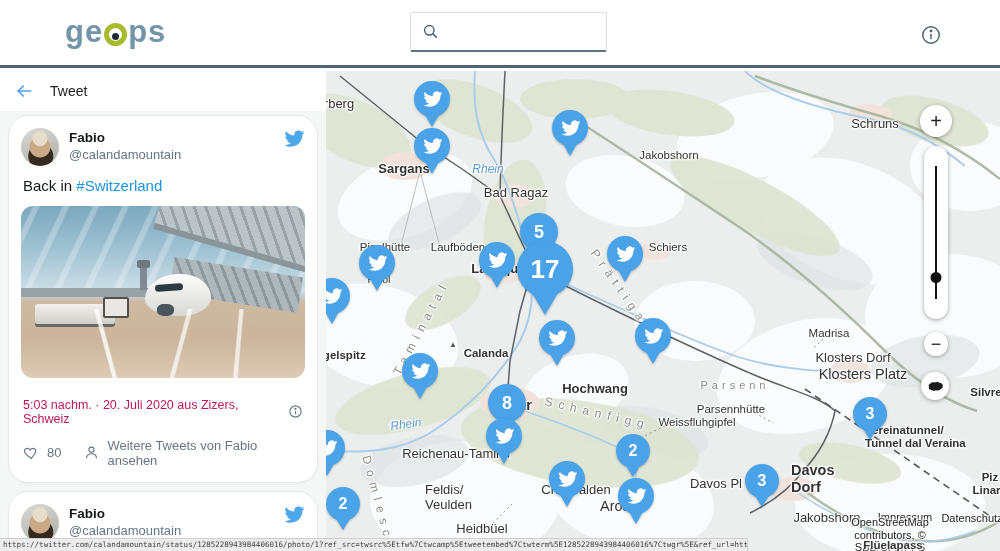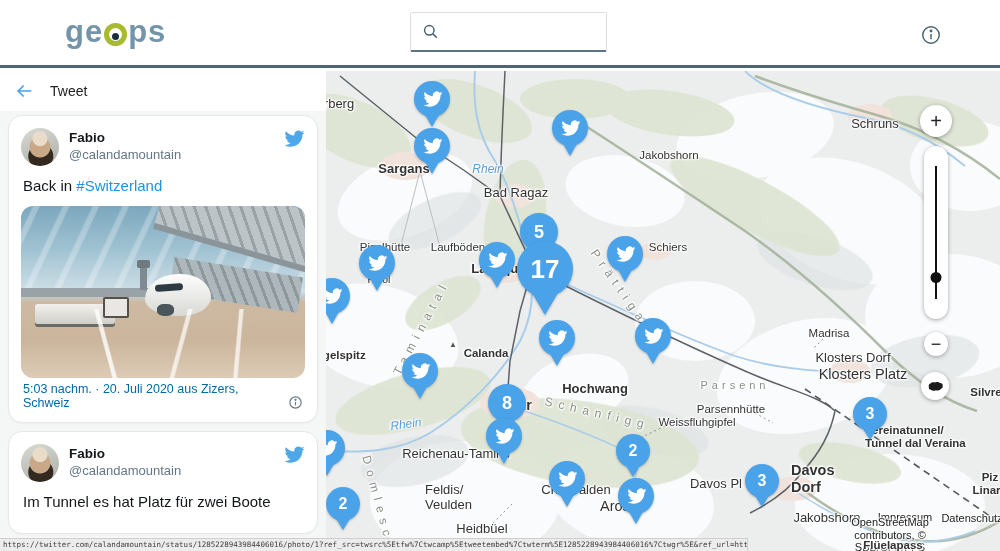--- a/index.html
+++ b/index.html
@@ -15,35 +15,35 @@
   .searchbox input { flex:1; border:none; outline:none; font-size:13px; color:#333; font-family:"Liberation Sans",sans-serif; background:transparent; }
   .searchbox input::placeholder { color:#9aa0a6; }
   .icon-btn { background:none; border:none; cursor:pointer; display:flex; align-items:center; justify-content:center; }
   .header-info { position:absolute; right:58px; top:24px; width:22px; height:22px; }
 
   
   .sidebar { position:absolute; left:0; top:71px; width:326px; height:480px; background:#f5f6f6; z-index:10; }
   .side-head { height:40px; background:#fff; display:flex; align-items:center; padding-left:14px; }
   .side-title { font-size:14px; color:#222; margin-left:16px; }
   .tweet-list { padding:4px 8px 0 8px; }
-  .tweet-card { background:#fff; border:1px solid #e6e8e8; border-radius:14px; padding:12px; margin-bottom:8px; box-shadow:0 1px 2px rgba(0,0,0,.03); }
+  .tweet-card { background:#fff; border:1px solid #e6e8e8; border-radius:20px; padding:12px; margin-bottom:8px; box-shadow:0 1px 2px rgba(0,0,0,.03); }
   .tc-head { display:flex; align-items:flex-start; }
   .avatar { width:38px; height:38px; border-radius:50%; flex:0 0 38px;
     background:
       radial-gradient(circle at 50% 28%, #e9ddca 0 7px, rgba(0,0,0,0) 8px),
       radial-gradient(circle at 50% 50%, #c9a887 0 10px, rgba(0,0,0,0) 11px),
       radial-gradient(circle at 52% 74%, #33291f 0 12px, rgba(0,0,0,0) 13px),
       linear-gradient(160deg,#d9dad4,#a9aea6); }
   .tc-names { margin-left:10px; flex:1; display:flex; flex-direction:column; padding-top:2px; }
   .tc-name { font-size:13.5px; font-weight:700; color:#14171a; }
   .tc-handle { font-size:13px; color:#657786; margin-top:2px; }
   .tc-bird { width:22px; height:22px; color:#4da7e8; }
   .tc-text { font-size:15px; color:#14171a; margin:10px 2px 10px 2px; line-height:1.3; }
   .hashtag { color:#1b95e0; text-decoration:none; cursor:pointer; }
-  .tc-meta { display:flex; align-items:flex-end; justify-content:space-between; font-size:12.5px; color:#0369a1; margin-top:4px; padding:0 2px; }
+  .tc-meta { display:flex; align-items:center; justify-content:space-between; font-size:12.5px; color:#be185d; margin-top:20px; padding:0 2px; }
   .tc-actions { display:flex; align-items:center; gap:22px; font-size:13px; color:#657786; margin-top:12px; padding:0 2px 2px 2px; }
   .act { display:flex; align-items:center; gap:7px; cursor:pointer; }
   .act svg { flex:0 0 auto; }
 
   
   .photo-air { position:relative; height:172px; border-radius:12px; overflow:hidden; margin-top:2px;
     background: linear-gradient(180deg,#7ba7bd 0%,#9fc2d2 25%,#cfdfe7 50%,#c2cdd1 52%,#cdb9a2 56%,#cbb59c 78%,#dccbb6 100%); }
   .pa-clouds { position:absolute; left:0; top:0; right:0; height:52%; opacity:.5;
     background: repeating-linear-gradient(115deg, rgba(255,255,255,0) 0 10px, rgba(255,255,255,.55) 12px 16px, rgba(255,255,255,0) 18px 27px); }
   .pa-skyline { position:absolute; left:0; top:48%; width:58%; height:5%; background:#99a3a7; }
@@ -171,20 +171,35 @@
           <div class="pa-lines"></div>
         </div>
         <div class="tc-meta">
           <span>5:03 nachm. · 20. Juli 2020 aus Zizers, Schweiz</span>
           <span style="display:flex;cursor:pointer;">
             <svg width="15" height="15" viewBox="0 0 24 24" fill="none" stroke="#657786" stroke-width="1.8">
                 <circle cx="12" cy="12" r="9"></circle>
                 <line x1="12" y1="11" x2="12" y2="16.5"></line>
                 <circle cx="12" cy="7.6" r="0.9" fill="#657786"></circle>
               </svg>
+          </span>
+        </div>
+        <div class="tc-actions">
+          <span class="act">
+            <svg width="17" height="17" viewBox="0 0 24 24" fill="none" stroke="#657786" stroke-width="1.6">
+                <path d="M12 20.5s-7-4.4-9.3-8.2C1 9.6 2.6 6.1 5.9 6.1c2 0 3.3 1.1 4.1 2.5.8-1.4 2.1-2.5 4.1-2.5 3.3 0 4.9 3.5 3.2 6.2C15 16.1 12 20.5 12 20.5z"></path>
+              </svg>
+            <span>80</span>
+          </span>
+          <span class="act">
+            <svg width="17" height="17" viewBox="0 0 24 24" fill="none" stroke="#657786" stroke-width="1.6">
+                <circle cx="12" cy="8" r="3.6"></circle>
+                <path d="M5 20c0-4 3-6.3 7-6.3s7 2.3 7 6.3"></path>
+              </svg>
+            <span>Weitere Tweets von Fabio ansehen</span>
           </span>
         </div>
       </article>
 
       <article class="tweet-card">
         <div class="tc-head">
           <div class="avatar"></div>
           <div class="tc-names">
             <span class="tc-name">Fabio</span>
             <span class="tc-handle">@calandamountain</span>

